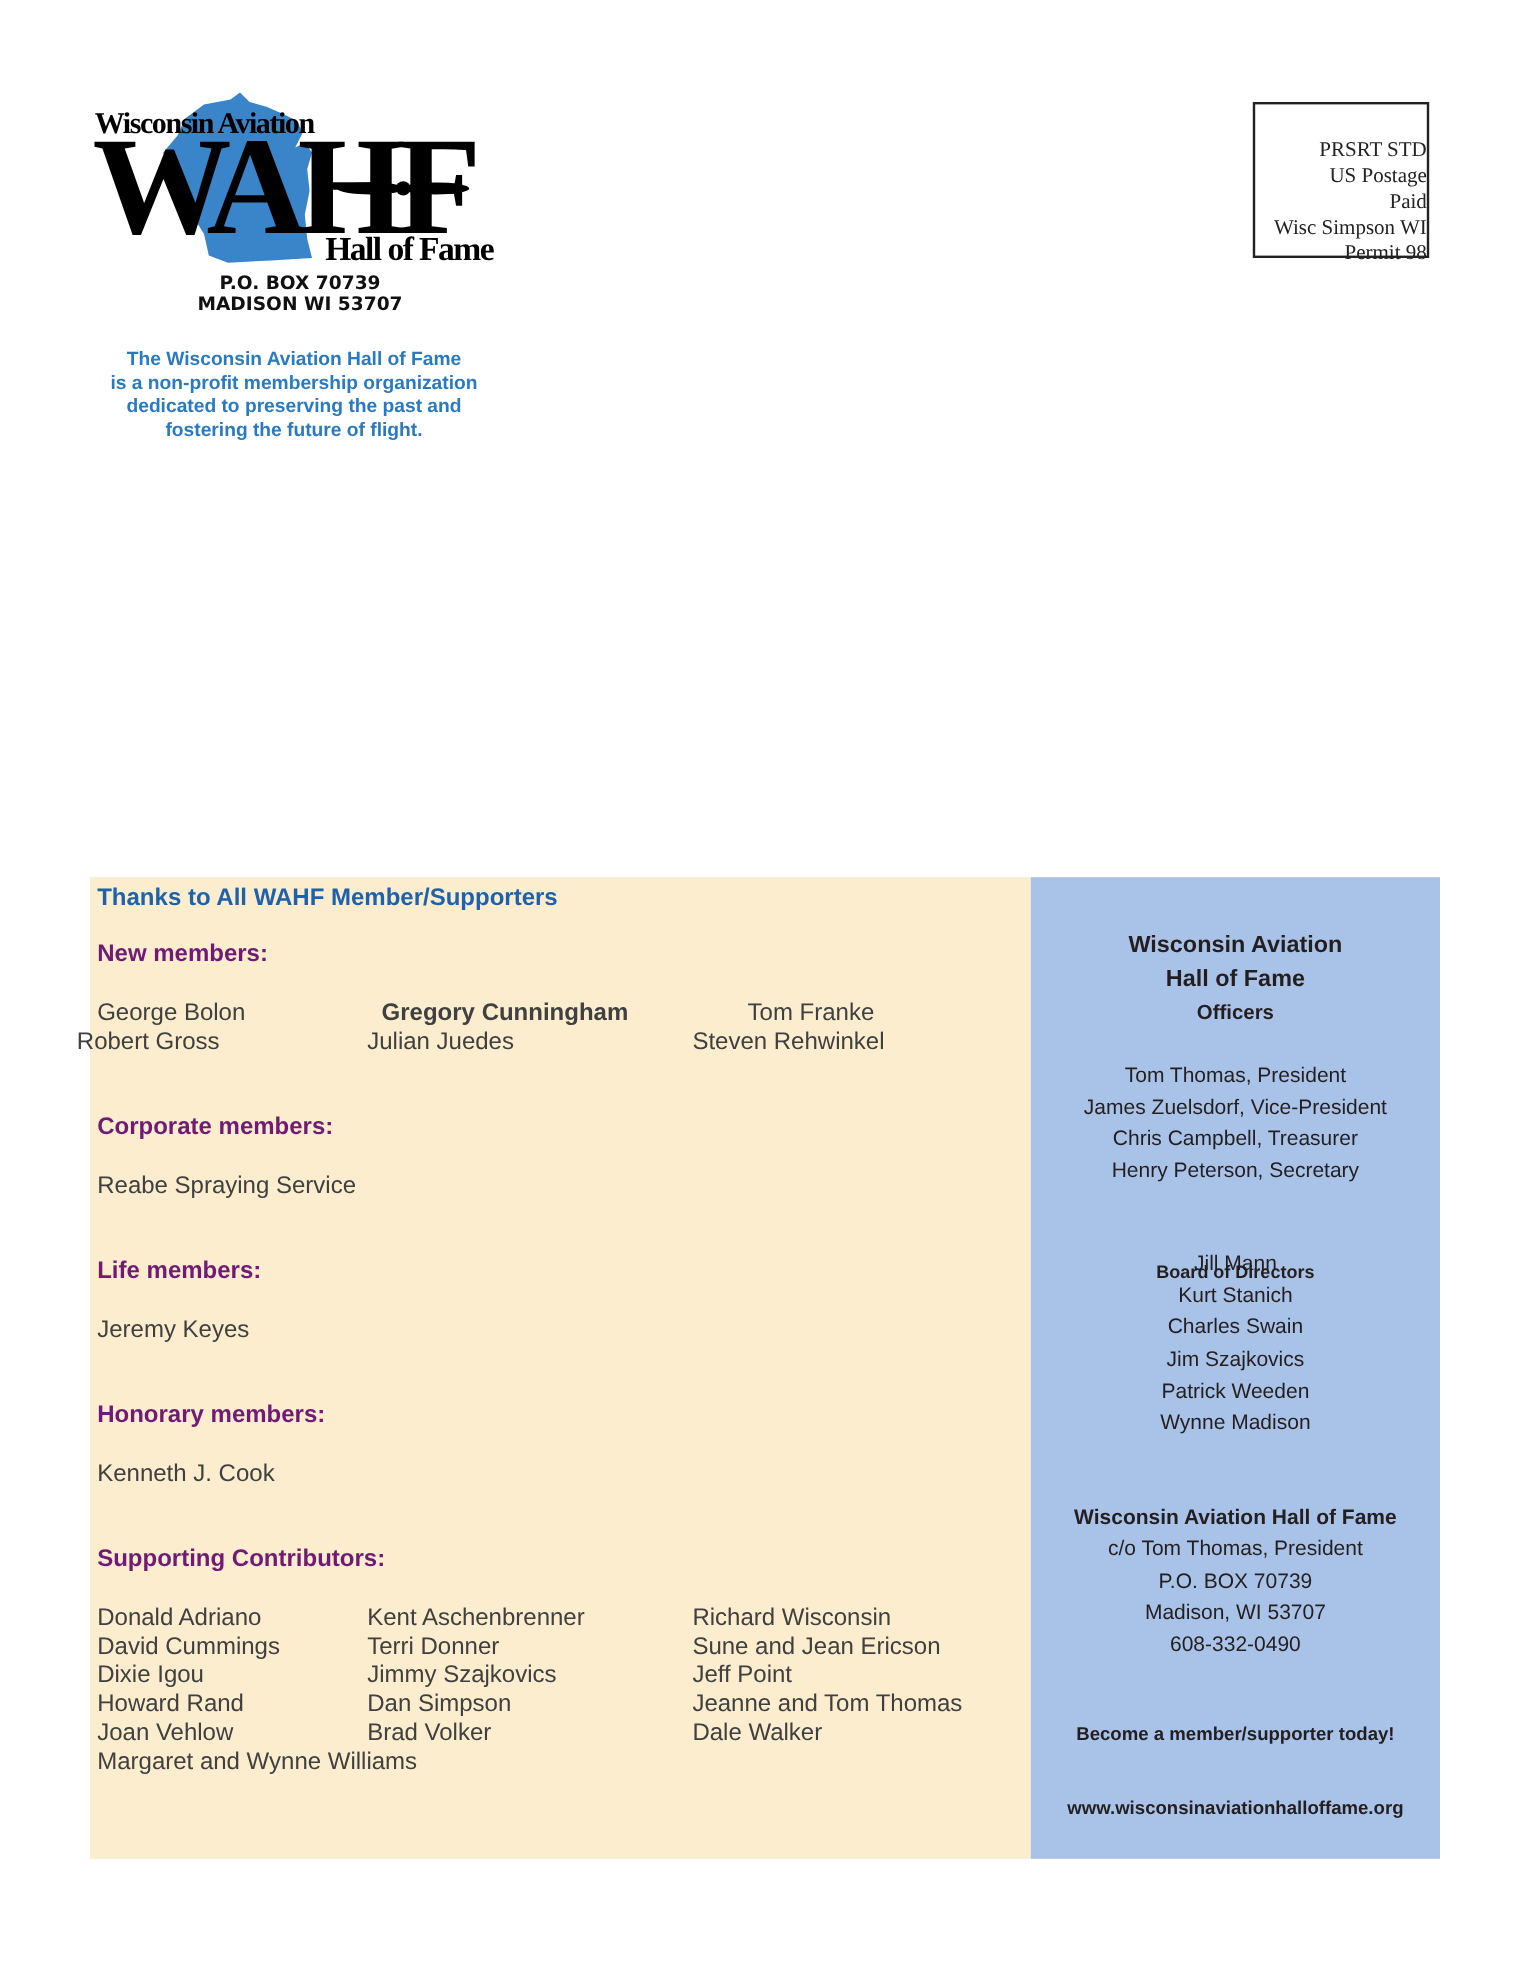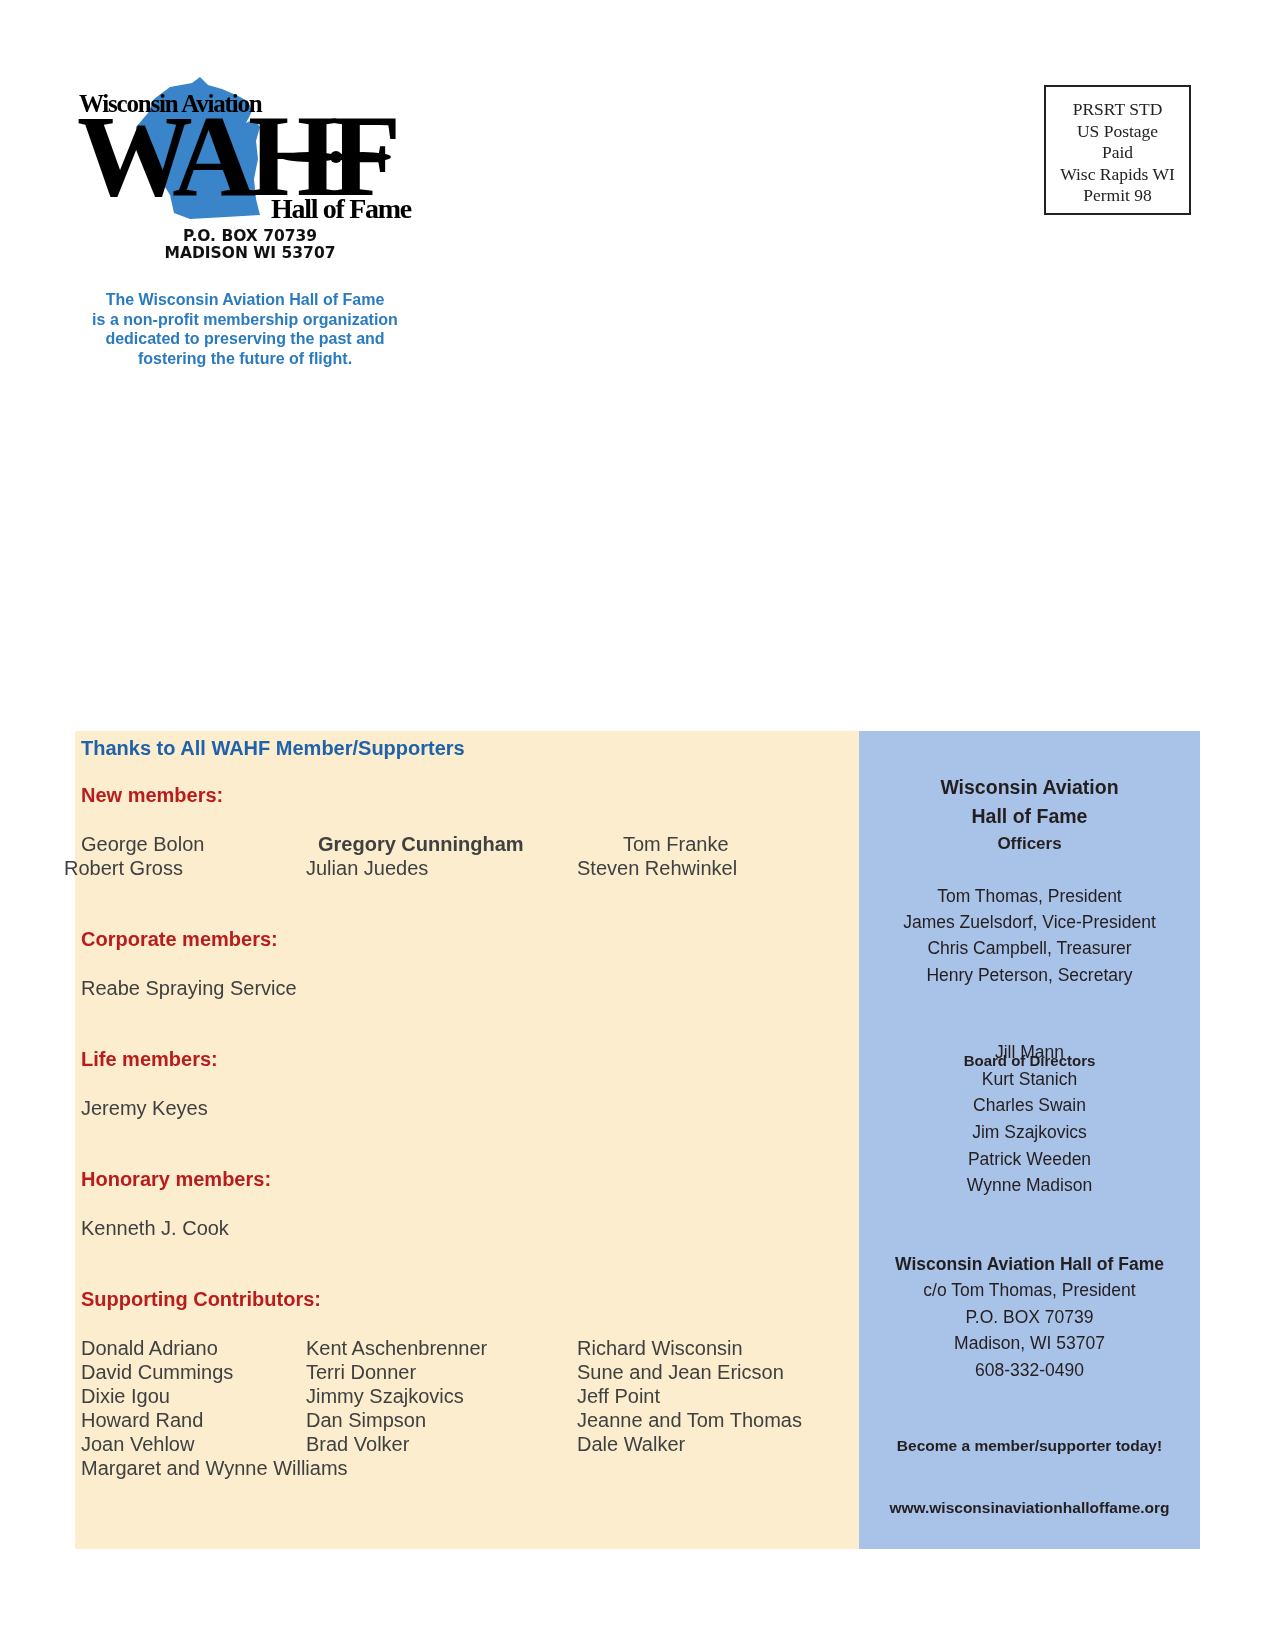--- a/index.html
+++ b/index.html
@@ -7,26 +7,26 @@
   .abs { position:absolute; }
   
   .logo { left:75px; top:70px; width:345px; height:200px; }
   .logo .wi-map { position:absolute; left:55px; top:5px; }
   .logo .top-text { position:absolute; left:4px; top:20px; font-family:"Liberation Serif", serif; font-weight:bold; font-size:25px; letter-spacing:-1.2px; color:#000; }
   .logo .big { position:absolute; left:2px; top:28px; font-family:"Liberation Serif", serif; font-weight:bold; font-size:116px; letter-spacing:-8px; color:#000; line-height:1; }
   .logo .hof { position:absolute; left:196px; top:123px; font-family:"Liberation Serif", serif; font-weight:bold; font-size:28px; letter-spacing:-1.3px; color:#000; }
   .logo .prop { position:absolute; left:206px; top:78px; }
   .addr { left:100px; top:228px; width:300px; text-align:center; font-weight:bold; font-size:15.5px; line-height:17px; color:#111; font-family:"DejaVu Sans", sans-serif; }
   .mission { left:75px; top:290px; width:340px; text-align:center; color:#2a7ac0; font-weight:bold; font-size:16px; line-height:19.5px; }
-  .postage { left:1044px; top:85px; width:147px; height:130px; border:2px solid #222; box-sizing:border-box; text-align:center; font-family:"Liberation Serif", serif; font-size:17.5px; line-height:21.5px; padding-top:12px; color:#222; }
+  .postage { left:1044px; top:85px; width:147px; height:130px; border:2px solid #222; box-sizing:border-box; text-align:right; font-family:"Liberation Serif", serif; font-size:17.5px; line-height:21.5px; padding-top:27px; color:#222; }
   
   .left-panel { left:75px; top:731px; width:784px; height:818px; background:#fbedcd; }
   .right-panel { left:859px; top:731px; width:341px; height:818px; background:#a9c2e7; }
   .thanks { left:81px; top:737px; font-size:20px; font-weight:bold; color:#1e62ac; }
-  .sec-head { position:absolute; left:81px; font-size:20px; font-weight:bold; color:#b91c1c; }
+  .sec-head { position:absolute; left:81px; font-size:20px; font-weight:bold; color:#701a75; }
   .name { position:absolute; font-size:20px; color:#404040; white-space:nowrap; }
   .rp { position:absolute; left:859px; width:341px; text-align:center; color:#231f20; white-space:nowrap; }
   .rp.b { font-weight:bold; }
 </style>
 </head>
 <body>
 
 <div class="abs logo">
   <svg class="wi-map" width="170" height="150" viewBox="0 0 170 150">
     <path d="M40 12 L62 8 L70 2 L78 10 L92 14 L106 20 L118 26 L122 36 L116 48 L124 44 L130 52 L126 66 L128 84 L124 104 L126 124 L130 140 L96 142 L60 144 L44 138 L40 120 L30 104 L22 84 L10 70 L6 52 L18 38 L24 24 Z" fill="#3a85c9"></path>
@@ -49,21 +49,21 @@
   <div>The Wisconsin Aviation Hall of Fame</div>
   <div>is a non-profit membership organization</div>
   <div>dedicated to preserving the past and</div>
   <div>fostering the future of flight.</div>
 </div>
 
 <div class="abs postage">
   <div>PRSRT STD</div>
   <div>US Postage</div>
   <div>Paid</div>
-  <div>Wisc Rapids WI</div>
+  <div>Wisc Simpson WI</div>
   <div>Permit 98</div>
 </div>
 
 <div class="abs left-panel"></div>
 <div class="abs right-panel"></div>
 
 <div class="abs thanks">Thanks to All WAHF Member/Supporters</div>
 
 <div class="sec-head" style="top:784px;">New members:</div>
 <div class="name" style="left:81px; top:833px;">George Bolon</div>

